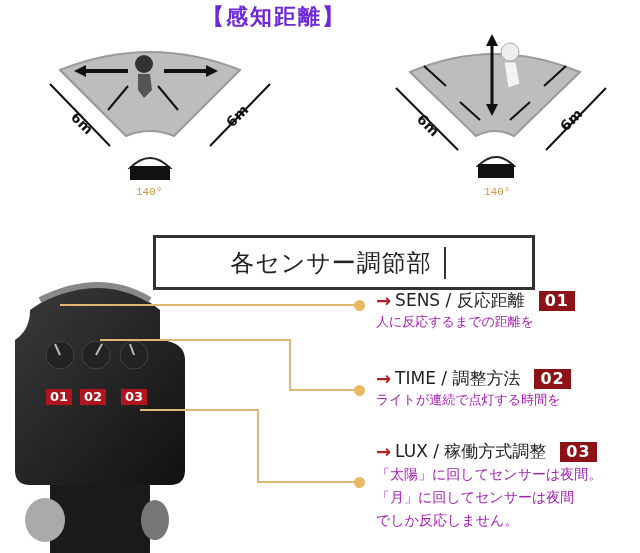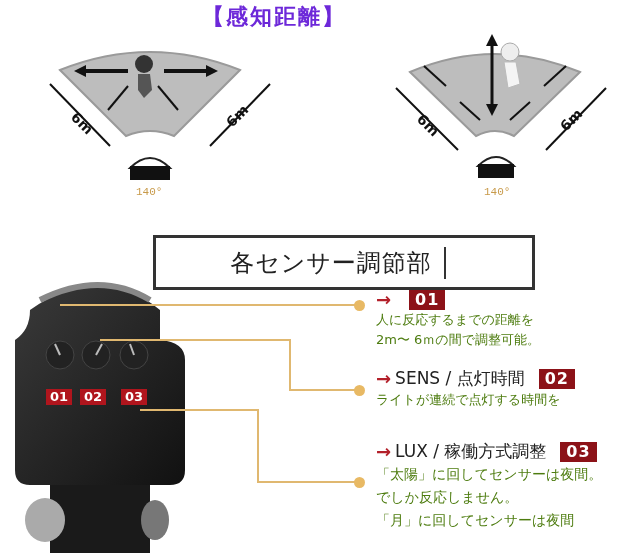--- a/index.html
+++ b/index.html
@@ -5,21 +5,21 @@
   html,body{margin:0;padding:0;background:#fff;}
   body{width:640px;height:553px;position:relative;overflow:hidden;font-family:"DejaVu Sans",sans-serif;color:#222;}
   .abs{position:absolute;}
   .title{left:0;top:2px;width:548px;text-align:center;font-size:22px;font-weight:bold;letter-spacing:2px;color:#6d28d9;}
   .deg{font-size:11px;color:#c89a4a;font-family:Liberation Mono, monospace;}
   .bannerbox{left:153px;top:213px;width:382px;height:55px;border:3px solid #333;box-sizing:border-box;display:flex;align-items:center;justify-content:center;font-size:24px;color:#222;letter-spacing:1px;margin-top:22px;}
   .bannerbox .sep{display:inline-block;width:2px;height:32px;background:#333;margin:0 12px;}
   .head{font-size:17px;color:#222;display:flex;align-items:center;}
   .head .arrow{color:#b3202a;font-weight:bold;margin-right:4px;font-size:18px;}
   .num{background:#8c1218;color:#fff;font-weight:bold;font-size:16px;padding:0 6px;line-height:20px;margin-left:14px;letter-spacing:1px;}
-  .desc{font-size:13px;color:#4d7c0f;line-height:20px;}
+  .desc{font-size:13px;color:#a21caf;line-height:20px;}
   .desc.big{font-size:14px;line-height:23px;}
   .dot{width:11px;height:11px;border-radius:50%;background:#e8b964;}
   .sbadge{background:#b0151d;color:#fff;font-weight:bold;font-size:13px;padding:0 4px;line-height:16px;}
 </style>
 </head>
 <body>
 
 <div class="abs title">【感知距離】</div>
 
 <div class="abs" style="left:40px;top:38px;width:240px;height:170px;">
@@ -100,37 +100,37 @@
   <polyline points="100,340 290,340 290,390 358,390" fill="none" stroke="#e0b870" stroke-width="2"></polyline>
   <polyline points="140,410 258,410 258,482 358,482" fill="none" stroke="#e0b870" stroke-width="2"></polyline>
 </svg>
 <div class="abs dot" style="left:354px;top:300px;"></div>
 <div class="abs dot" style="left:354px;top:385px;"></div>
 <div class="abs dot" style="left:354px;top:477px;"></div>
 
 <div class="abs" style="left:376px;top:289px;">
   <div class="head">
       <span class="arrow">→</span>
+      <span>SENS / 反応距離</span>
       <span class="num">01</span>
     </div>
   <div class="desc">人に反応するまでの距離を</div>
-  <div class="desc">2m〜 6ｍの間で調整可能。</div>
 </div>
 
 <div class="abs" style="left:376px;top:367px;">
   <div class="head">
       <span class="arrow">→</span>
-      <span>SENS / 点灯時間</span>
+      <span>TIME / 調整方法</span>
       <span class="num">02</span>
     </div>
   <div class="desc">ライトが連続で点灯する時間を</div>
 </div>
 
 <div class="abs" style="left:376px;top:440px;">
   <div class="head">
       <span class="arrow">→</span>
       <span>LUX / 稼働方式調整</span>
       <span class="num">03</span>
     </div>
   <div class="desc big">「太陽」に回してセンサーは夜間。</div>
+  <div class="desc big">「月」に回してセンサーは夜間</div>
   <div class="desc big">でしか反応しません。</div>
-  <div class="desc big">「月」に回してセンサーは夜間</div>
 </div>
 
 </body></html>

